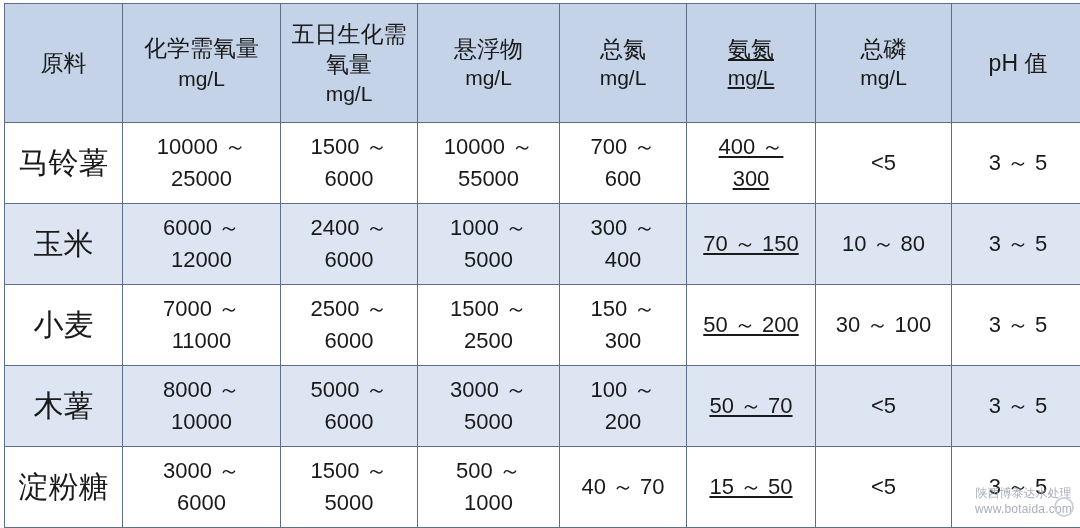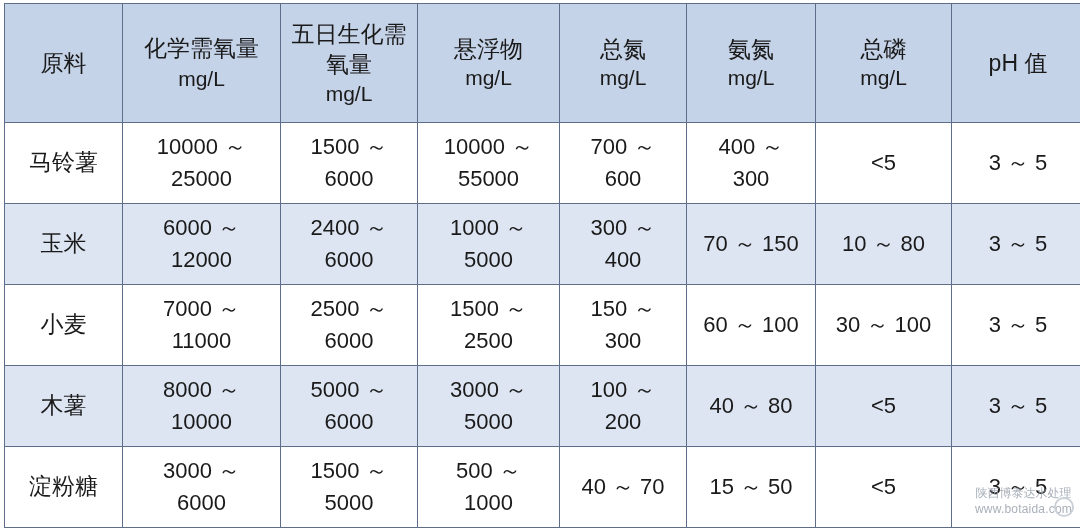--- a/index.html
+++ b/index.html
@@ -53,32 +53,32 @@
     font-size: 22px;
     line-height: 1.45;
   }
   tbody tr.row-even td {
     background: #ffffff;
   }
   tbody tr.row-odd td {
     background: #dde5f2;
   }
   td.cell-name {
-    font-size: 23px;
+    font-size: 30px;
     font-family: Liberation Serif, serif;
   }
   .cell-val {
     display: block;
   }
   .col-0 { width: 117px; }
   .col-1 { width: 157px; }
   .col-2 { width: 136px; }
   .col-3 { width: 141px; }
   .col-4 { width: 126px; }
-  .col-5 { width: 128px; }
+  .col-5 { width: 128px; text-decoration: underline; }
   .col-6 { width: 135px; margin-top: 32px; }
   .col-7 { width: 132px; }
 
   #watermark {
     position: absolute;
     right: 8px;
     bottom: 14px;
     text-align: center;
     color: #9aa2ad;
     font-size: 12px;
@@ -210,21 +210,21 @@
         </td>
         <td class="col-3">
           <span class="cell-val">1500 ～</span>
           <span class="cell-val">2500</span>
         </td>
         <td class="col-4">
           <span class="cell-val">150 ～</span>
           <span class="cell-val">300</span>
         </td>
         <td class="col-5">
-          <span class="cell-val">60 ～ 100</span>
+          <span class="cell-val">50 ～ 200</span>
         </td>
         <td class="col-6">
           <span class="cell-val">30 ～ 100</span>
         </td>
         <td class="col-7">
           <span class="cell-val">3 ～ 5</span>
         </td>
       </tr>
       <tr class="row-odd">
         <td class="cell-name col-0">木薯</td>
@@ -238,21 +238,21 @@
         </td>
         <td class="col-3">
           <span class="cell-val">3000 ～</span>
           <span class="cell-val">5000</span>
         </td>
         <td class="col-4">
           <span class="cell-val">100 ～</span>
           <span class="cell-val">200</span>
         </td>
         <td class="col-5">
-          <span class="cell-val">40 ～ 80</span>
+          <span class="cell-val">50 ～ 70</span>
         </td>
         <td class="col-6">
           <span class="cell-val">&lt;5</span>
         </td>
         <td class="col-7">
           <span class="cell-val">3 ～ 5</span>
         </td>
       </tr>
       <tr class="row-even">
         <td class="cell-name col-0">淀粉糖</td>

